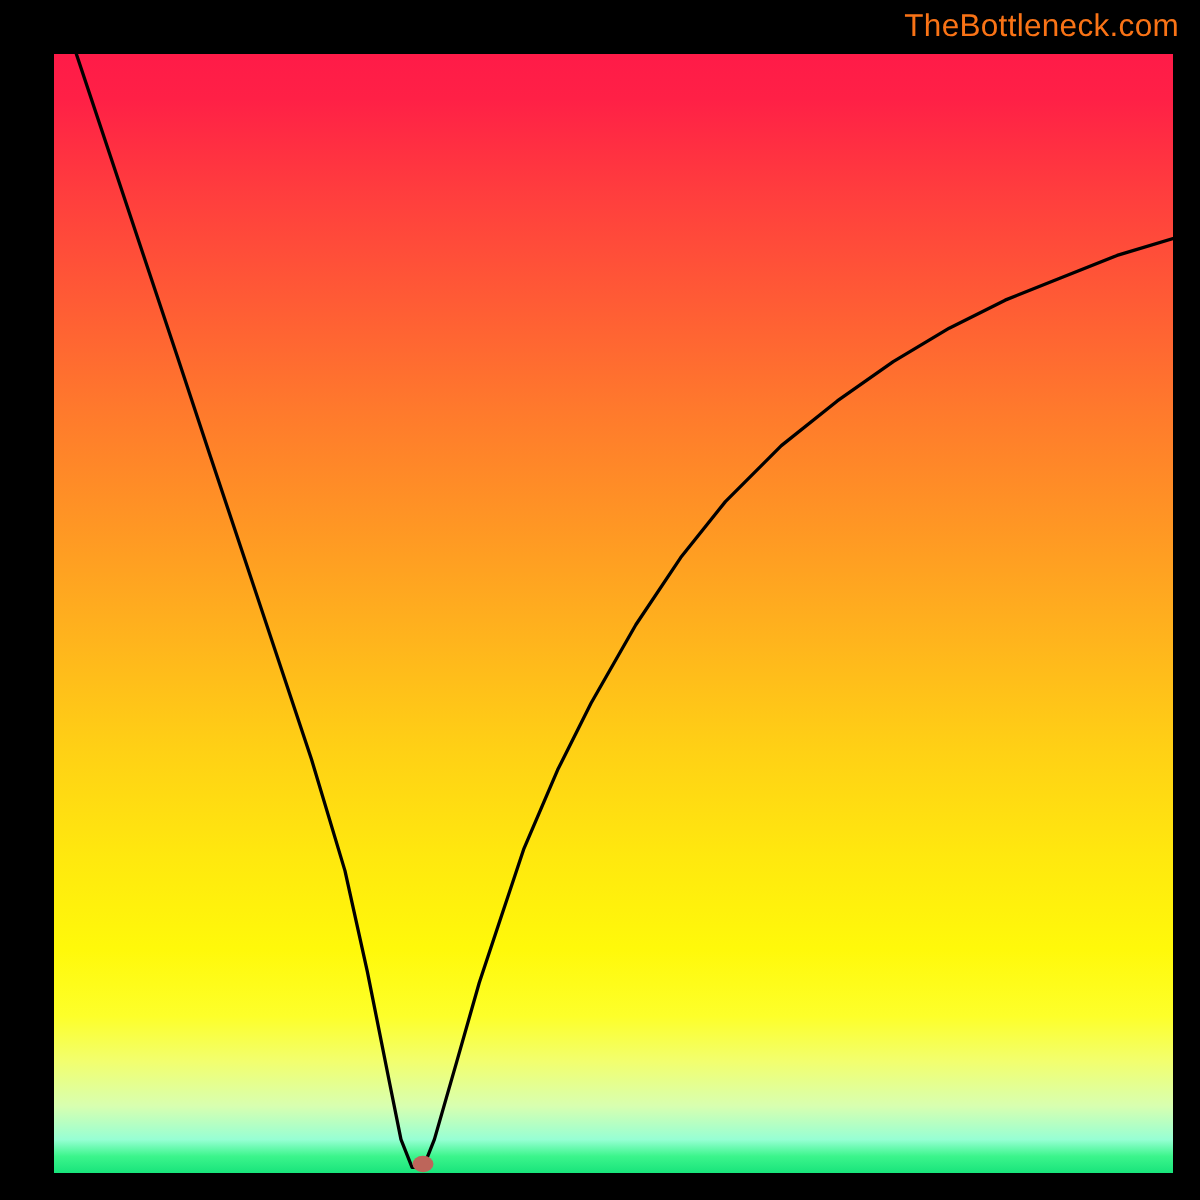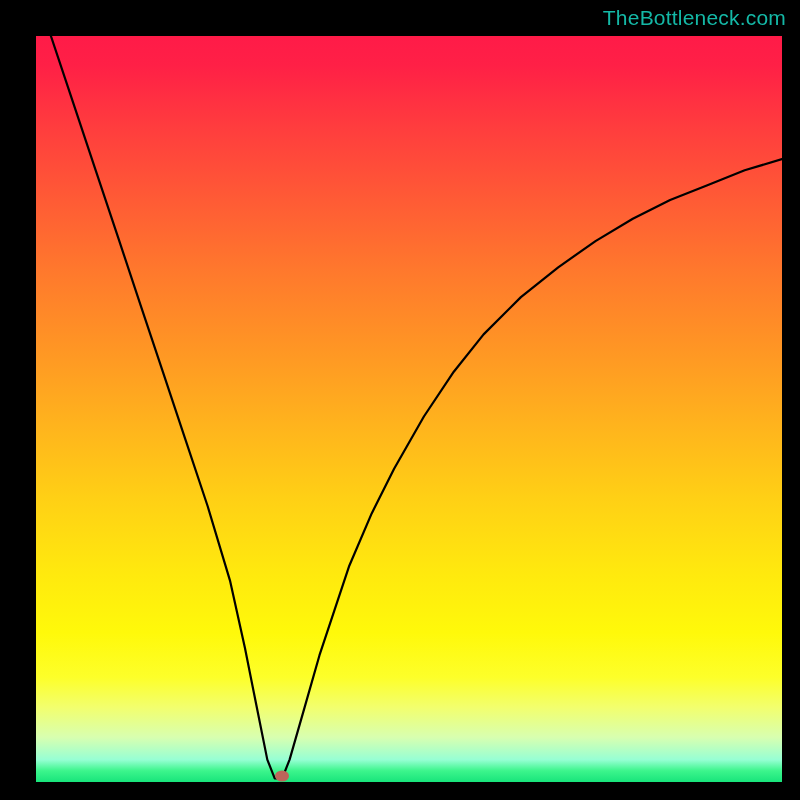--- a/index.html
+++ b/index.html
@@ -49,21 +49,21 @@
       #d8ffb0 94%,
       #97ffd4 97%,
       #3cf58c 98.5%,
       #18e47b 100%
     );
   }
   .watermark {
     position: absolute;
     top: 6px;
     right: 14px;
-    color: #14b8a6;
+    color: #f97316;
     font-size: 21px;
     letter-spacing: 0.2px;
     font-weight: 400;
   }
   svg.curve {
     position: absolute;
     left: 0;
     top: 0;
     width: 100%;
     height: 100%;

